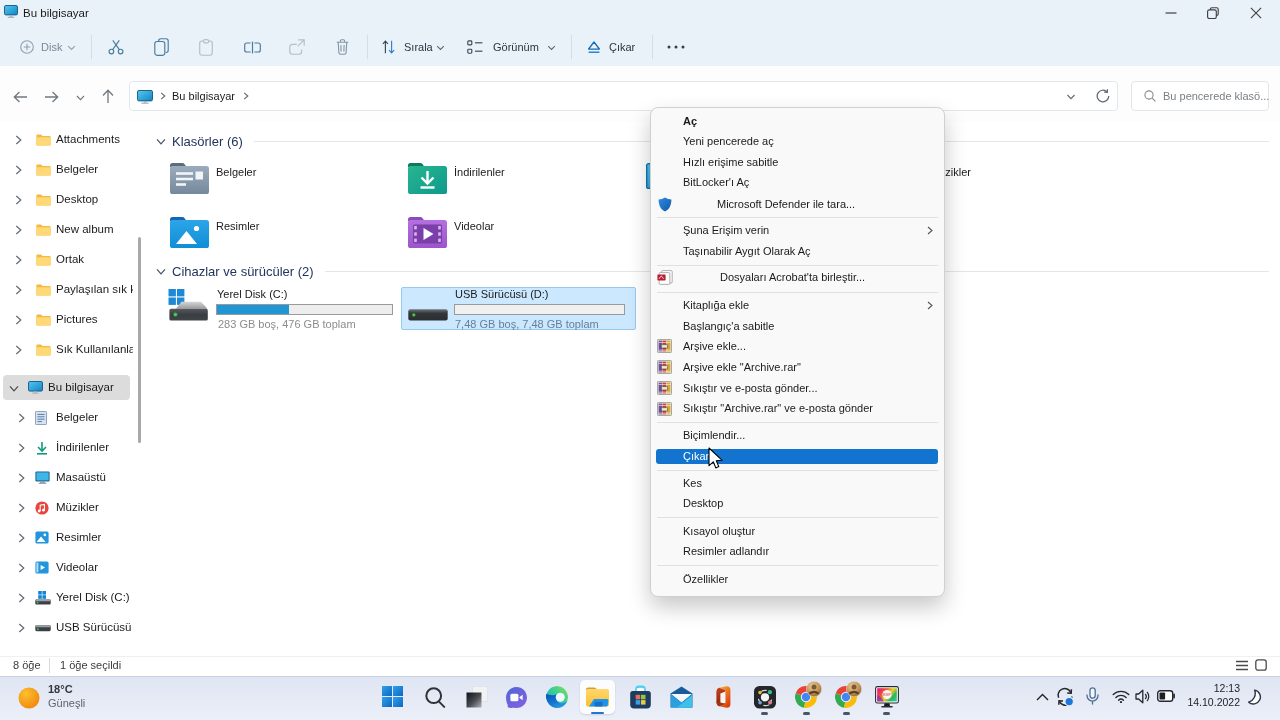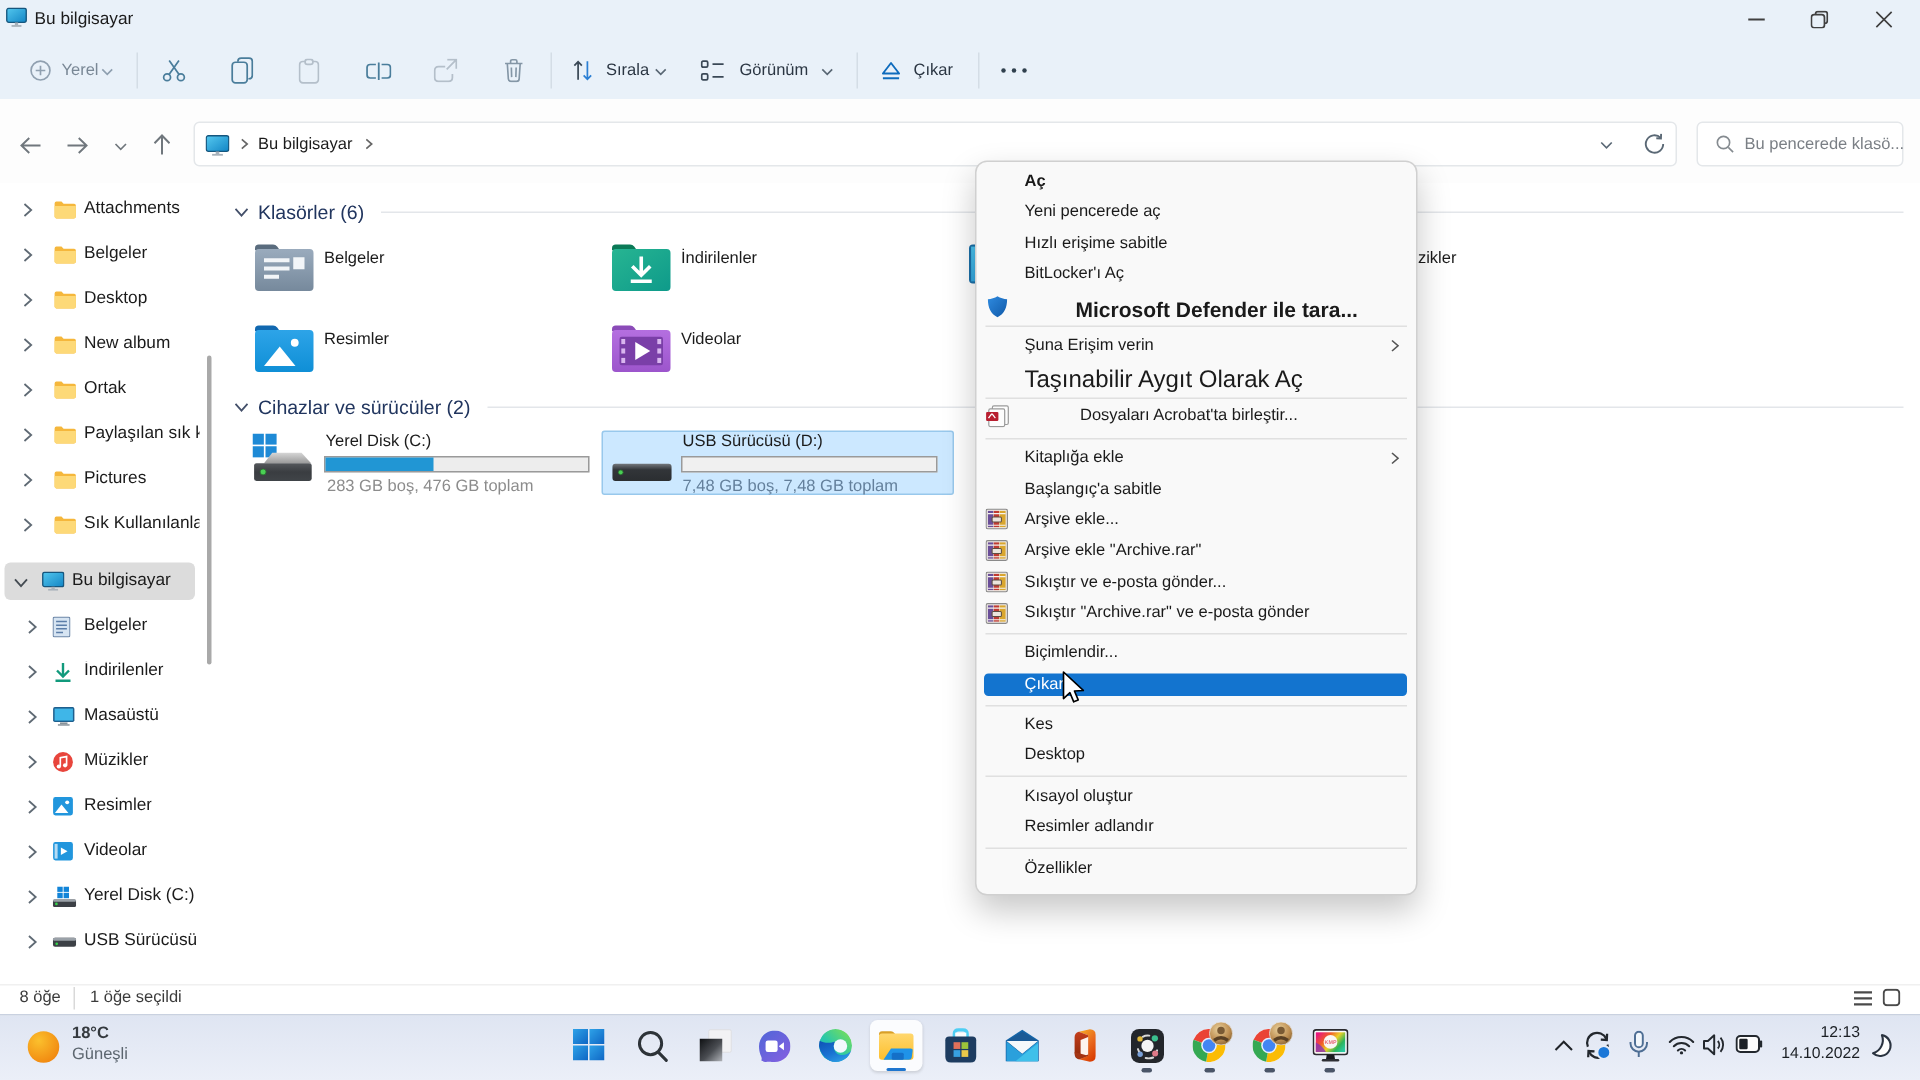--- a/index.html
+++ b/index.html
@@ -32,21 +32,21 @@
 <path d="M3.4 2.7 L3.4 2.2 Q3.4 0.7 4.9 0.7 L9.7 0.7 Q11.2 0.7 11.2 2.2 L11.2 7 Q11.2 8.5 9.7 8.5 L9.2 8.5" fill="none" stroke="#404040" stroke-width="1.15"></path>
 <rect x="0.6" y="2.8" width="8.7" height="8.7" rx="1.8" fill="none" stroke="#404040" stroke-width="1.15"></rect>
 </svg>
 <svg class="abs" style="left:1250px;top:7px" width="12" height="12" viewBox="0 0 12 12">
       <path d="M0.9 0.9 L11.1 11.1 M11.1 0.9 L0.9 11.1" stroke="#404040" stroke-width="1.1"></path>
     </svg>
 <svg class="abs" style="left:20px;top:40px" width="14" height="14" viewBox="0 0 14 14">
 <circle cx="7" cy="7" r="6.3" fill="none" stroke="#90a0b0" stroke-width="1.1"></circle>
 <path d="M7 3.8 L7 10.2 M3.8 7 L10.2 7" stroke="#90a0b0" stroke-width="1.1"></path>
 </svg>
-<div class="txt" style="left:41px;top:40.6px;font-size:11px;font-weight:normal;color:#7a8896;">Yerel</div>
+<div class="txt" style="left:41px;top:40.6px;font-size:11px;font-weight:normal;color:#7a8896;">Disk</div>
 <svg class="abs" style="left:67px;top:44.5px" width="9" height="6" viewBox="0 0 9 6">
       <path d="M1.2 1.2 L4.5 4.5 L7.8 1.2" fill="none" stroke="#8fa0b0" stroke-width="1.1"></path>
     </svg>
 <div class="abs" style="left:91px;top:35px;width:1px;height:24px;background:#d4dde6;"></div>
 <svg class="abs" style="left:108px;top:39px" width="16" height="16" viewBox="0 0 16 16">
 <g fill="none" stroke="#4a7d9b" stroke-width="1.15">
 <circle cx="3.4" cy="12.5" r="2.3"></circle>
         <circle cx="12.6" cy="12.5" r="2.3"></circle>
 <path d="M4.7 10.6 L11.3 1.3 M11.4 10.6 L4.8 1.3"></path>
 </g>
@@ -466,35 +466,35 @@
 <div class="abs" style="left:657px;top:421.8px;width:281px;height:1px;background:#e0e0e0;"></div>
 <div class="abs" style="left:657px;top:470.0px;width:281px;height:1px;background:#e0e0e0;"></div>
 <div class="abs" style="left:657px;top:517.4px;width:281px;height:1px;background:#e0e0e0;"></div>
 <div class="abs" style="left:657px;top:565.2px;width:281px;height:1px;background:#e0e0e0;"></div>
 <div class="abs" style="left:656px;top:448.5px;width:282px;height:15.5px;background:#1374cf;border-radius:3px;"></div>
 <div class="txt" style="left:683px;top:449.8px;font-size:11px;font-weight:normal;color:#ffffff;">Çıkar</div>
 <div class="txt" style="left:683px;top:115.3px;font-size:11px;font-weight:bold;color:#1a1a1a;">Aç</div>
 <div class="txt" style="left:683px;top:135.1px;font-size:11px;font-weight:normal;color:#1a1a1a;">Yeni pencerede aç</div>
 <div class="txt" style="left:683px;top:155.6px;font-size:11px;font-weight:normal;color:#1a1a1a;">Hızlı erişime sabitle</div>
 <div class="txt" style="left:683px;top:175.9px;font-size:11px;font-weight:normal;color:#1a1a1a;">BitLocker'ı Aç</div>
-<div class="txt" style="left:683px;top:197.6px;font-size:14px;font-weight:bold;color:#1a1a1a;padding-left:34px;">Microsoft Defender ile tara...</div>
+<div class="txt" style="left:683px;top:197.6px;font-size:11px;font-weight:normal;color:#1a1a1a;padding-left:34px;">Microsoft Defender ile tara...</div>
 <svg class="abs" style="left:658px;top:196.5px" width="14" height="15" viewBox="0 0 14 15">
 <path d="M7 0.5 C8.9 1.7 11.2 2.4 13.4 2.5 C13.4 8 11.6 12.2 7 14.5 C2.4 12.2 0.6 8 0.6 2.5 C2.8 2.4 5.1 1.7 7 0.5 Z" fill="url(#defg)"></path>
 <defs>
         <linearGradient id="defg" x1="0" y1="0" x2="1" y2="1">
           <stop offset="0" stop-color="#2f8be0"></stop>
           <stop offset="1" stop-color="#1059a8"></stop>
         </linearGradient>
       </defs>
 </svg>
 <div class="txt" style="left:683px;top:224.3px;font-size:11px;font-weight:normal;color:#1a1a1a;">Şuna Erişim verin</div>
 <svg class="abs" style="left:927px;top:226.2px" width="6" height="9" viewBox="0 0 6 9">
       <path d="M1 1 L5 4.5 L1 8" fill="none" stroke="#555" stroke-width="1.1"></path>
     </svg>
-<div class="txt" style="left:683px;top:244.9px;font-size:16px;font-weight:normal;color:#1a1a1a;">Taşınabilir Aygıt Olarak Aç</div>
+<div class="txt" style="left:683px;top:244.9px;font-size:11px;font-weight:normal;color:#1a1a1a;">Taşınabilir Aygıt Olarak Aç</div>
 <div class="txt" style="left:683px;top:271.3px;font-size:11px;font-weight:normal;color:#1a1a1a;padding-left:37px;">Dosyaları Acrobat'ta birleştir...</div>
 <svg class="abs" style="left:657px;top:270.2px" width="16" height="15" viewBox="0 0 16 15">
 <rect x="4.6" y="0.6" width="10.6" height="12.4" rx="1" fill="#fdfdfd" stroke="#9a9a9a" stroke-width="0.8"></rect>
 <rect x="2.2" y="2.6" width="10.6" height="11.8" rx="1" fill="#fdfdfd" stroke="#9a9a9a" stroke-width="0.8"></rect>
 <rect x="0.4" y="4.6" width="8.2" height="6" rx="0.8" fill="#b81f30"></rect>
 <path d="M2 8.8 C3 7.4 3.9 6 4.3 6 C4.8 6 5.6 7.8 6.6 8.7" fill="none" stroke="#fff" stroke-width="0.85"></path>
 </svg>
 <div class="txt" style="left:683px;top:298.7px;font-size:11px;font-weight:normal;color:#1a1a1a;">Kitaplığa ekle</div>
 <svg class="abs" style="left:927px;top:300.6px" width="6" height="9" viewBox="0 0 6 9">
       <path d="M1 1 L5 4.5 L1 8" fill="none" stroke="#555" stroke-width="1.1"></path>

